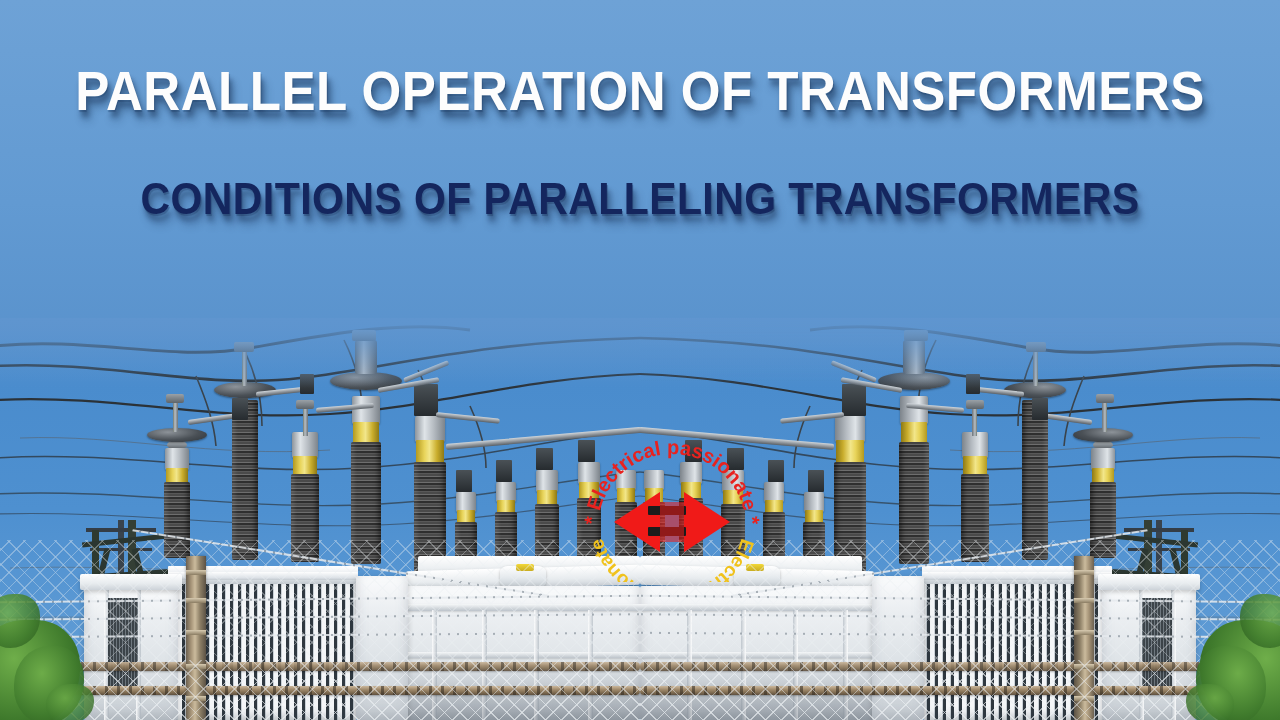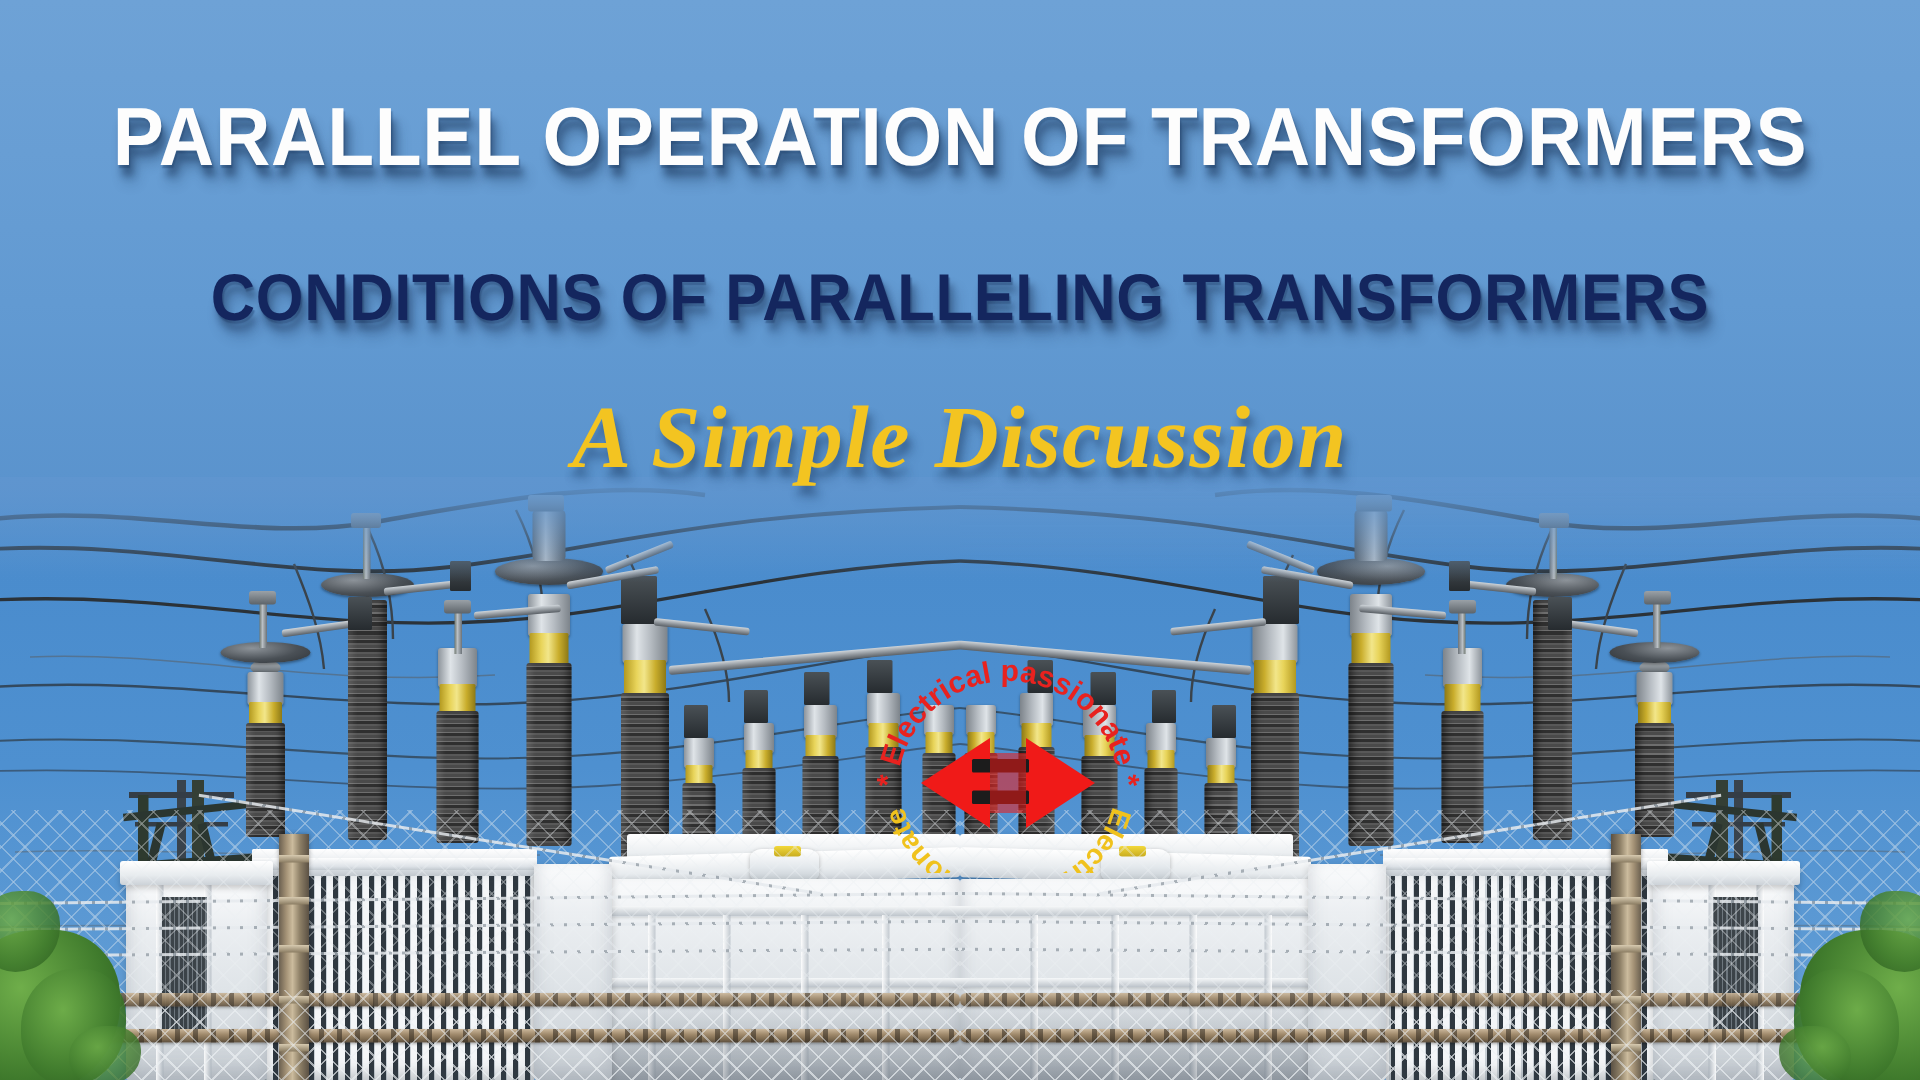--- a/index.html
+++ b/index.html
@@ -644,16 +644,15 @@
         <textPath href="#arcBot" startOffset="50%" text-anchor="middle">Electrical Passionate</textPath>
       </text>
     </svg>
   </div>
 
   <div id="text-layer">
     <div class="headline" id="title1">PARALLEL OPERATION OF TRANSFORMERS</div>
 
     <div class="headline" id="title2">CONDITIONS OF PARALLELING TRANSFORMERS</div>
 
-    <div id="subtitle">A Simple Discussion</div>
   </div>
 
 </div>
 
 </body></html>

